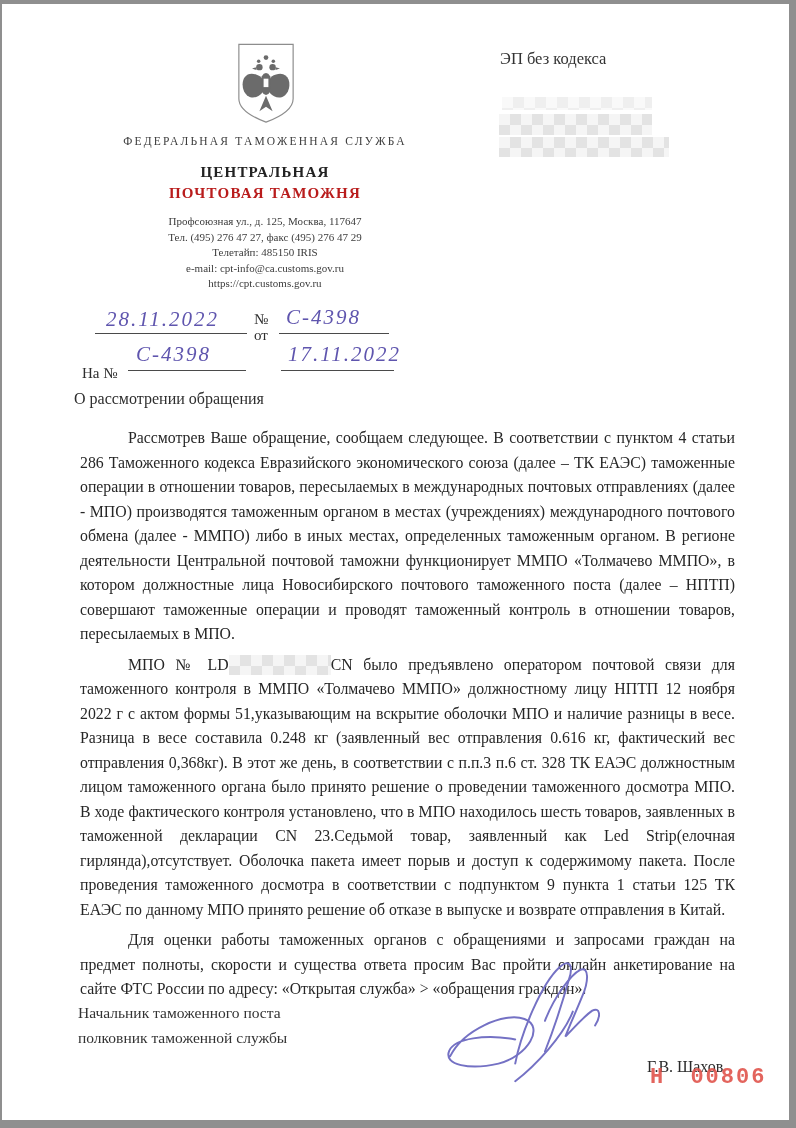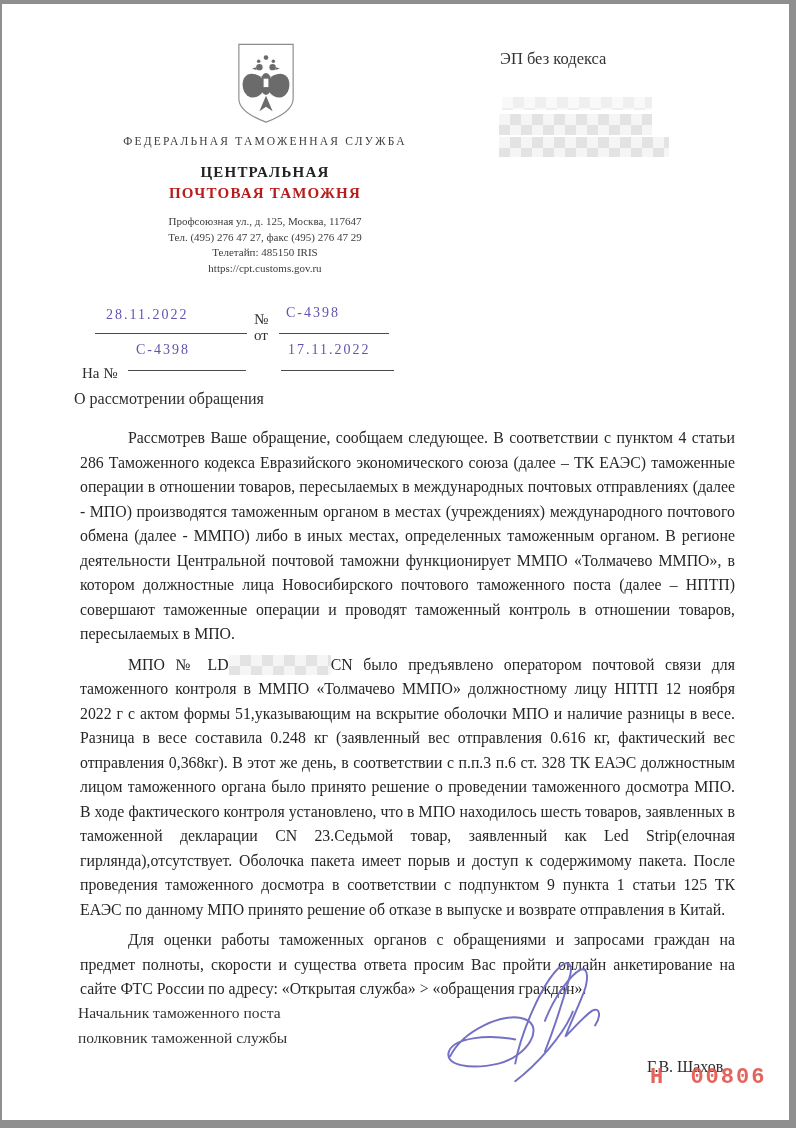--- a/index.html
+++ b/index.html
@@ -33,22 +33,23 @@
       linear-gradient(45deg,#e3e3e3 25%,transparent 25%,transparent 75%,#e3e3e3 75%),
       linear-gradient(45deg,#e3e3e3 25%,#f5f5f5 25%,#f5f5f5 75%,#e3e3e3 75%);
     background-size:22px 22px;
     background-position:0 0,11px 11px;
   }
   .mosaic.faint{opacity:.55;}
   .mosaic-inline{display:inline-block;width:102px;height:20px;vertical-align:-5px;}
 
   
   .hand{
+    font-style:italic;
     color:#5f55ae;
-    font-size:14px;
+    font-size:21px;
     letter-spacing:2px;
     white-space:nowrap;
   }
   .uline{border-bottom:1.4px solid #4a4a4a;height:0;}
   .ref-label{font-size:15px;color:#2e2e2e;}
 
   
   .subject{left:72px;top:386px;font-size:16px;}
   .bodytext{left:72px;top:416px;width:667px;font-size:15.8px;line-height:24.5px;text-align:justify;color:#262626;}
   .bodytext p{margin:6px;text-indent:48px;}
@@ -88,20 +89,21 @@
     </g>
   </svg>
 
   <div class="abs lh-center agency">ФЕДЕРАЛЬНАЯ ТАМОЖЕННАЯ СЛУЖБА</div>
   <div class="abs lh-center office1">ЦЕНТРАЛЬНАЯ</div>
   <div class="abs lh-center office2">ПОЧТОВАЯ ТАМОЖНЯ</div>
   <div class="abs lh-center addr">
     <div>Профсоюзная ул., д. 125, Москва, 117647</div>
     <div>Тел. (495) 276 47 27, факс (495) 276 47 29</div>
     <div>Телетайп: 485150 IRIS</div>
+    <div>e-mail: cpt-info@ca.customs.gov.ru</div>
     <div>https://cpt.customs.gov.ru</div>
   </div>
 
   <div class="abs ep-note">ЭП без кодекса</div>
   <div class="abs mosaic faint" style="left:500px;top:93px;width:150px;height:13px;"></div>
   <div class="abs mosaic" style="left:497px;top:110px;width:153px;height:21px;"></div>
   <div class="abs mosaic" style="left:497px;top:133px;width:170px;height:20px;"></div>
 
   <div class="abs hand" style="left:104px;top:303px;">28.11.2022</div>
   <div class="abs uline" style="left:93px;top:329px;width:152px;"></div>

